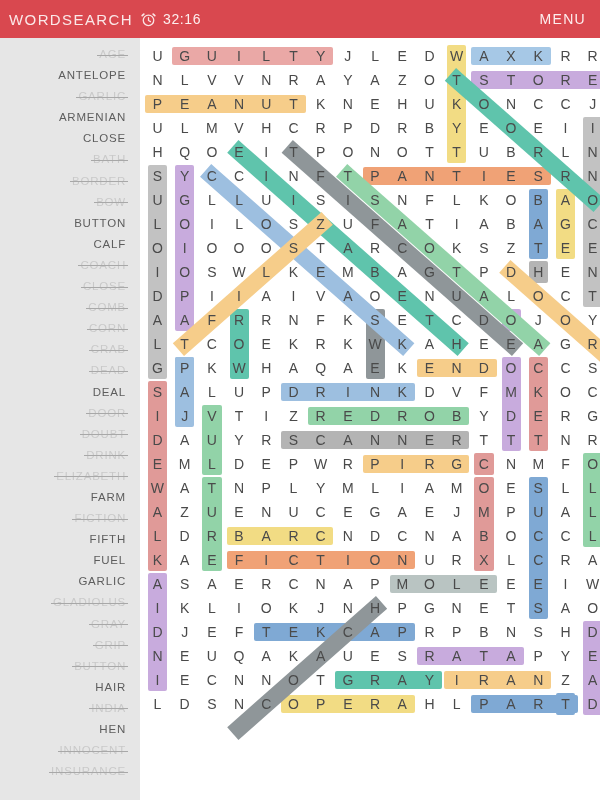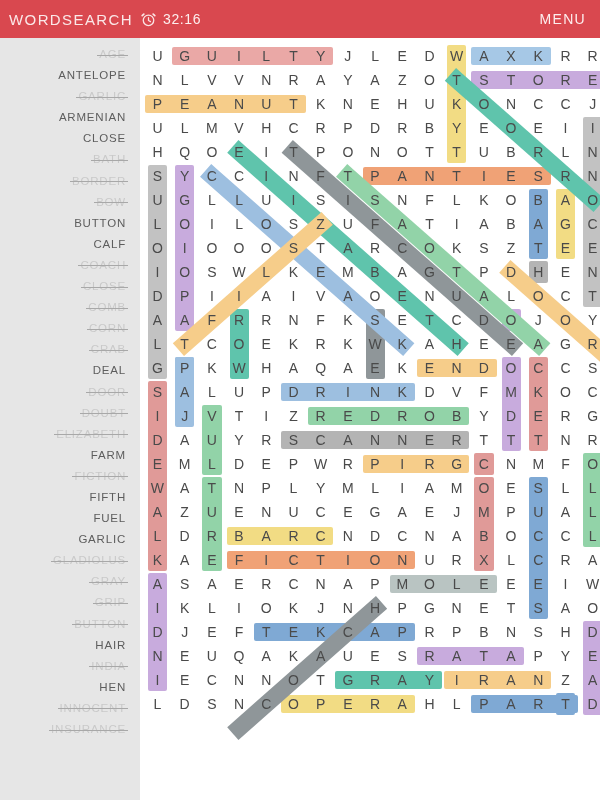--- a/index.html
+++ b/index.html
@@ -109,23 +109,25 @@
         <div class="word found"><span class="wtxt">BATH</span></div>
         <div class="word found"><span class="wtxt">BORDER</span></div>
         <div class="word found"><span class="wtxt">BOW</span></div>
         <div class="word"><span class="wtxt">BUTTON</span></div>
         <div class="word"><span class="wtxt">CALF</span></div>
         <div class="word found"><span class="wtxt">COACH</span></div>
         <div class="word found"><span class="wtxt">CLOSE</span></div>
         <div class="word found"><span class="wtxt">COMB</span></div>
         <div class="word found"><span class="wtxt">CORN</span></div>
         <div class="word found"><span class="wtxt">CRAB</span></div>
+        <div class="word found"><span class="wtxt">DEAD</span></div>
         <div class="word"><span class="wtxt">DEAL</span></div>
         <div class="word found"><span class="wtxt">DOOR</span></div>
         <div class="word found"><span class="wtxt">DOUBT</span></div>
+        <div class="word found"><span class="wtxt">DRINK</span></div>
         <div class="word found"><span class="wtxt">ELIZABETH</span></div>
         <div class="word"><span class="wtxt">FARM</span></div>
         <div class="word found"><span class="wtxt">FICTION</span></div>
         <div class="word"><span class="wtxt">FIFTH</span></div>
         <div class="word"><span class="wtxt">FUEL</span></div>
         <div class="word"><span class="wtxt">GARLIC</span></div>
         <div class="word found"><span class="wtxt">GLADIOLUS</span></div>
         <div class="word found"><span class="wtxt">GRAY</span></div>
         <div class="word found"><span class="wtxt">GRIP</span></div>
         <div class="word found"><span class="wtxt">BUTTON</span></div>

